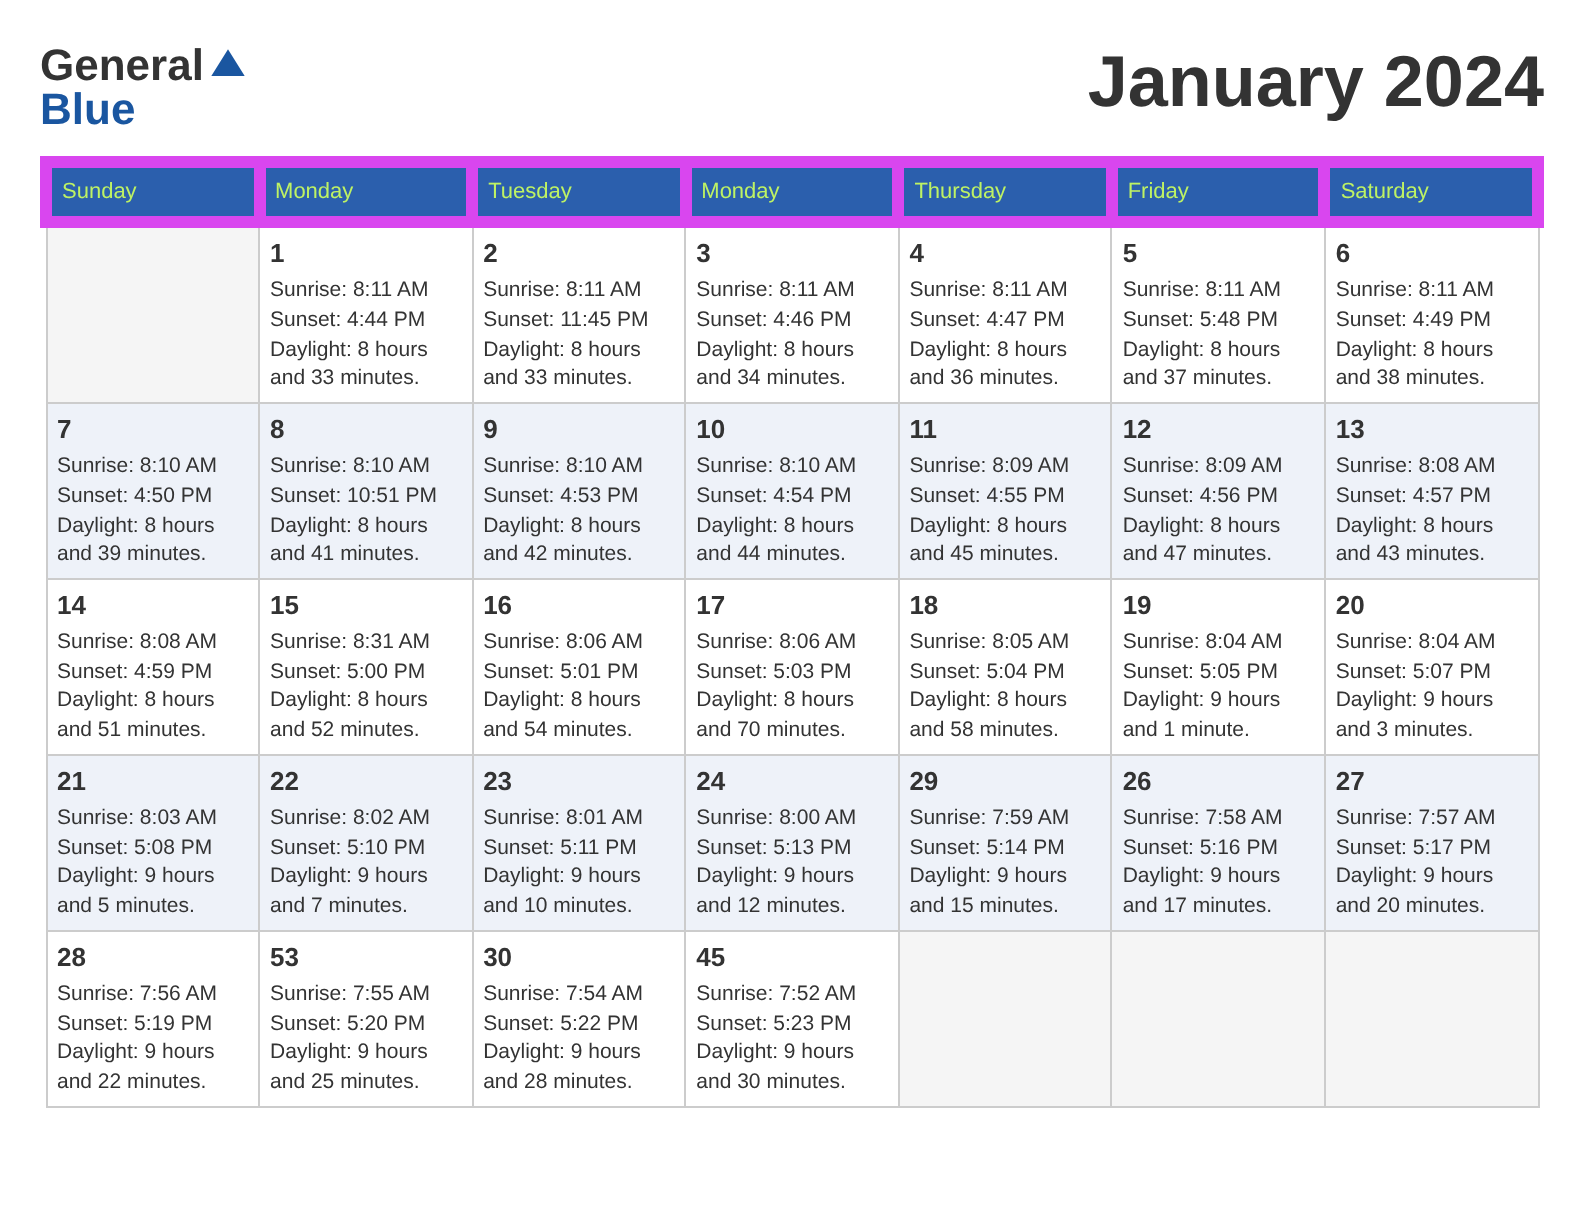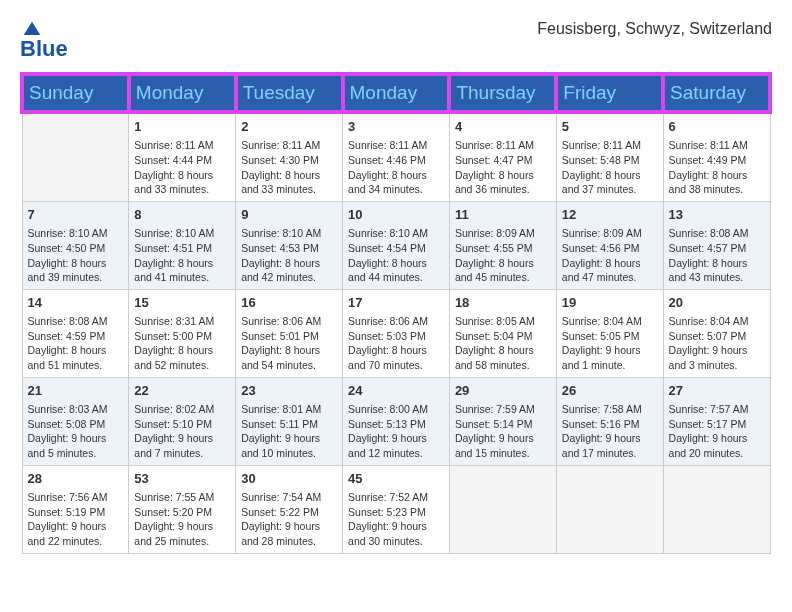--- a/index.html
+++ b/index.html
@@ -52,26 +52,26 @@
       font-size: 16px;
       color: #333;
     }
     .calendar {
       width: 100%;
       border-collapse: collapse;
       font-size: 11px;
     }
     .calendar th {
       background-color: #2b5fad;
-      color: #7dd3fc;
+      color: #bef264;
       padding: 6px 5px;
       text-align: left;
-      font-size: 19px;
+      font-size: 11px;
       font-weight: normal;
-      border: 4px solid #d946ef;
+      border: 6px solid #d946ef;
     }
     .calendar td {
       border: 1px solid #ccc;
       vertical-align: top;
       padding: 4px 5px;
       width: 107px;
       min-height: 80px;
       color: #333;
       font-size: 10.5px;
       line-height: 1.4;
@@ -98,28 +98,29 @@
     tr:nth-child(even) td.empty {
       background-color: #e8ecf5;
     }
   </style>
 </head>
 <body>
 
 <div class="header">
   <div class="logo">
     <div class="logo-text">
+      <span class="logo-general">General</span>
       <svg class="logo-icon" viewBox="0 0 24 24">
         <polygon points="12,2 22,18 2,18" fill="#1a56a0"></polygon>
       </svg>
     </div>
     <span class="logo-blue" style="margin-top:-4px;">Blue</span>
   </div>
   <div class="title-block">
-    <div class="location">Feusisberg, Schwyz, Switzerland</div>
+    <div class="month-title">January 2024</div>
   </div>
 </div>
 
 <table class="calendar">
   <thead>
     <tr>
     <th>Sunday</th>
         <th>Monday</th>
         <th>Tuesday</th>
         <th>Monday</th>
@@ -134,21 +135,21 @@
         <td>
           <span class="day-number">1</span>
           <div>Sunrise: 8:11 AM</div>
           <div>Sunset: 4:44 PM</div>
           <div>Daylight: 8 hours</div>
           <div>and 33 minutes.</div>
         </td>
         <td>
           <span class="day-number">2</span>
           <div>Sunrise: 8:11 AM</div>
-          <div>Sunset: 4:30 PM</div>
+          <div>Sunset: 11:45 PM</div>
           <div>Daylight: 8 hours</div>
           <div>and 33 minutes.</div>
         </td>
         <td>
           <span class="day-number">3</span>
           <div>Sunrise: 8:11 AM</div>
           <div>Sunset: 4:46 PM</div>
           <div>Daylight: 8 hours</div>
           <div>and 34 minutes.</div>
         </td>
@@ -178,21 +179,21 @@
         <td>
           <span class="day-number">7</span>
           <div>Sunrise: 8:10 AM</div>
           <div>Sunset: 4:50 PM</div>
           <div>Daylight: 8 hours</div>
           <div>and 39 minutes.</div>
         </td>
         <td>
           <span class="day-number">8</span>
           <div>Sunrise: 8:10 AM</div>
-          <div>Sunset: 4:51 PM</div>
+          <div>Sunset: 10:51 PM</div>
           <div>Daylight: 8 hours</div>
           <div>and 41 minutes.</div>
         </td>
         <td>
           <span class="day-number">9</span>
           <div>Sunrise: 8:10 AM</div>
           <div>Sunset: 4:53 PM</div>
           <div>Daylight: 8 hours</div>
           <div>and 42 minutes.</div>
         </td>

